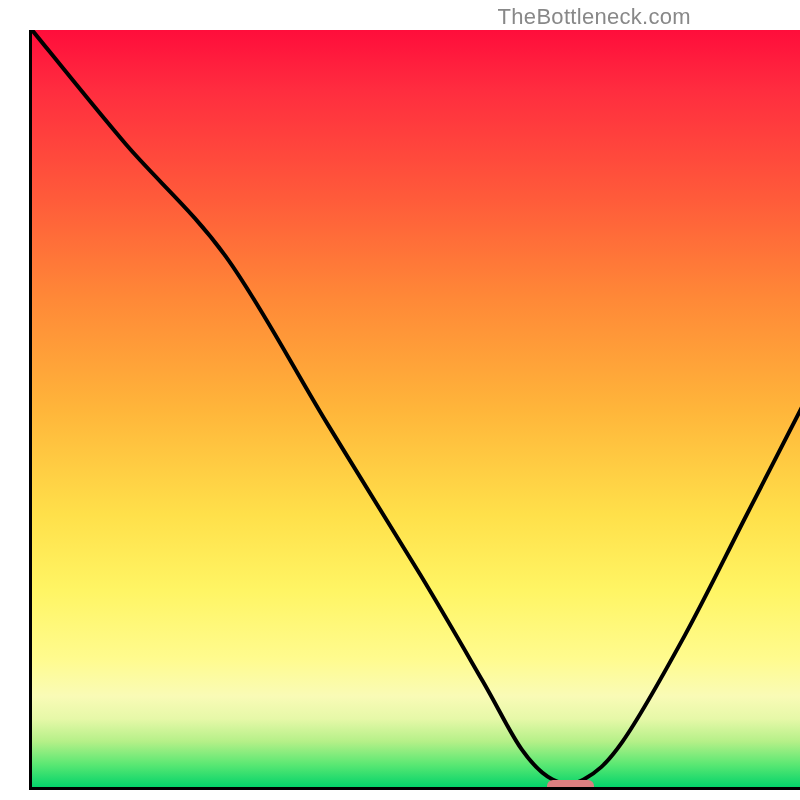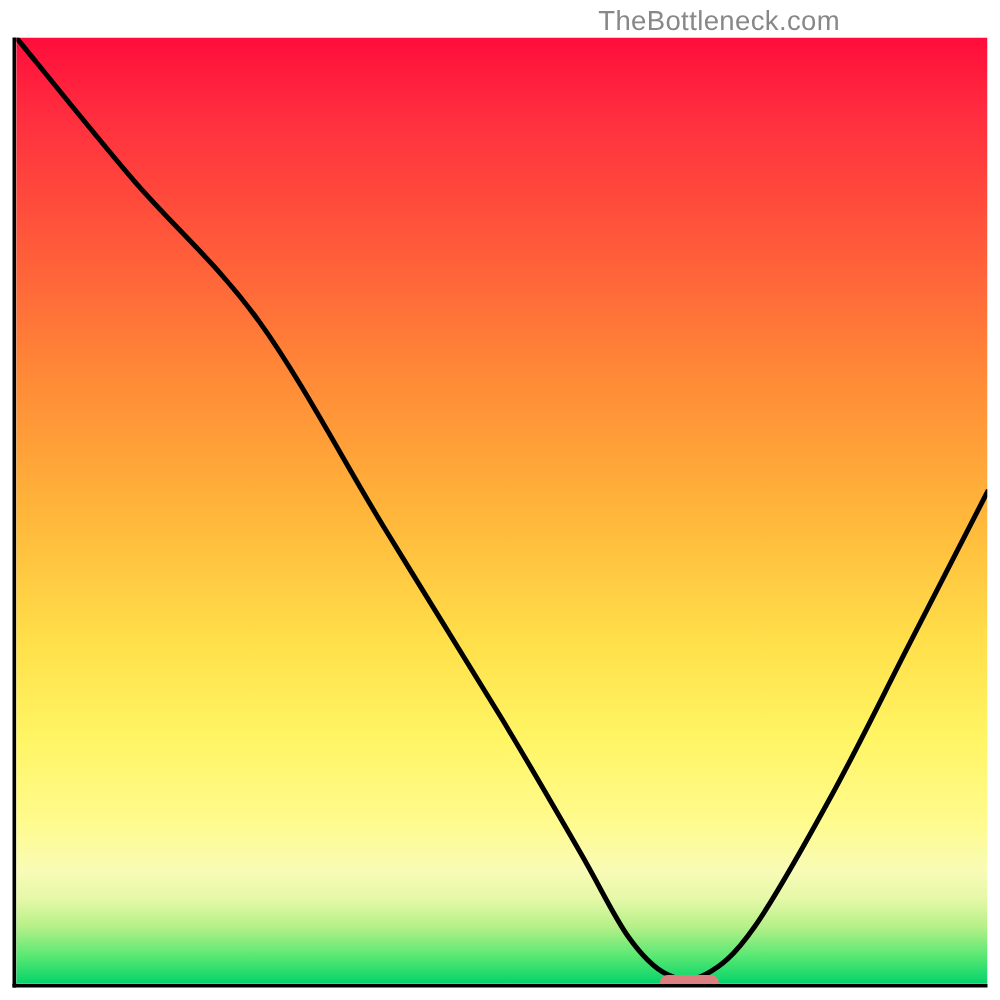--- a/index.html
+++ b/index.html
@@ -8,20 +8,21 @@
     width: 800px;
     height: 800px;
     background: #ffffff;
     font-family: Arial, Helvetica, sans-serif;
     overflow: hidden;
   }
   .stage {
     position: relative;
     width: 684px;
     height: 800px;
+    margin-left: 19px;
   }
   .plot {
     position: absolute;
     left: 10px;
     top: 30px;
     width: 780px;
     height: 760px;
     box-sizing: border-box;
     border: 3px solid #000;
     border-top: none;

